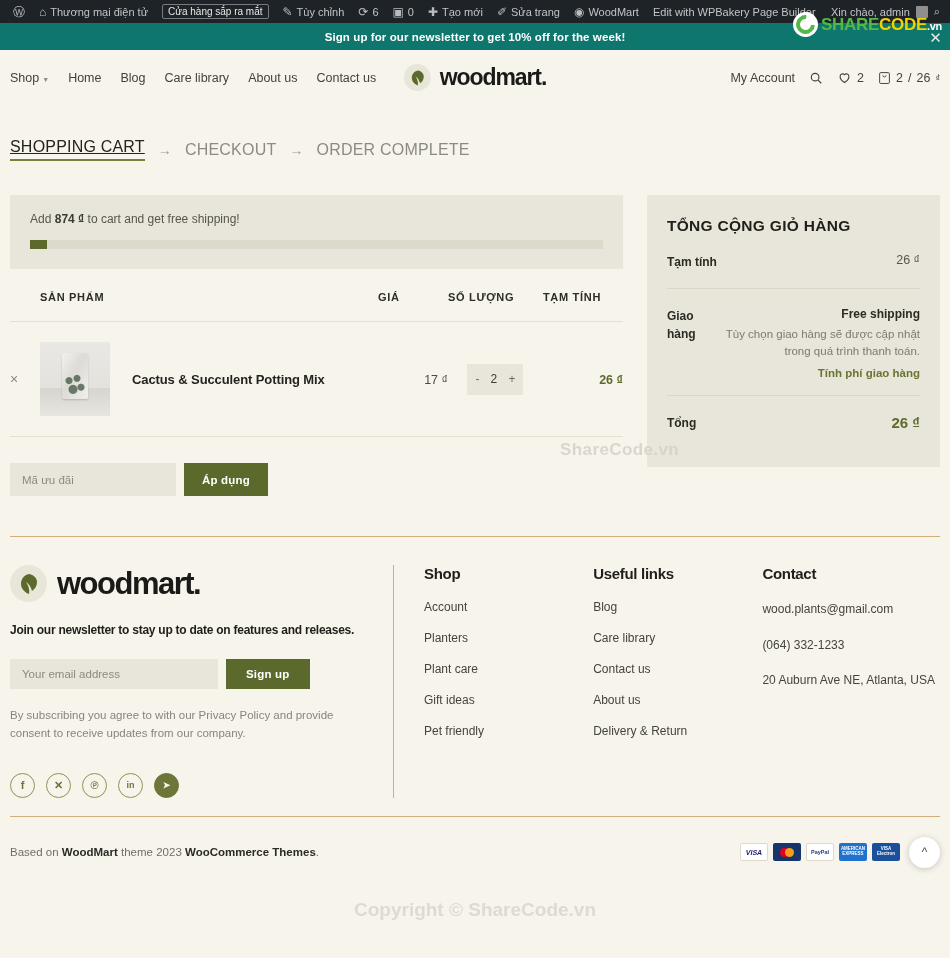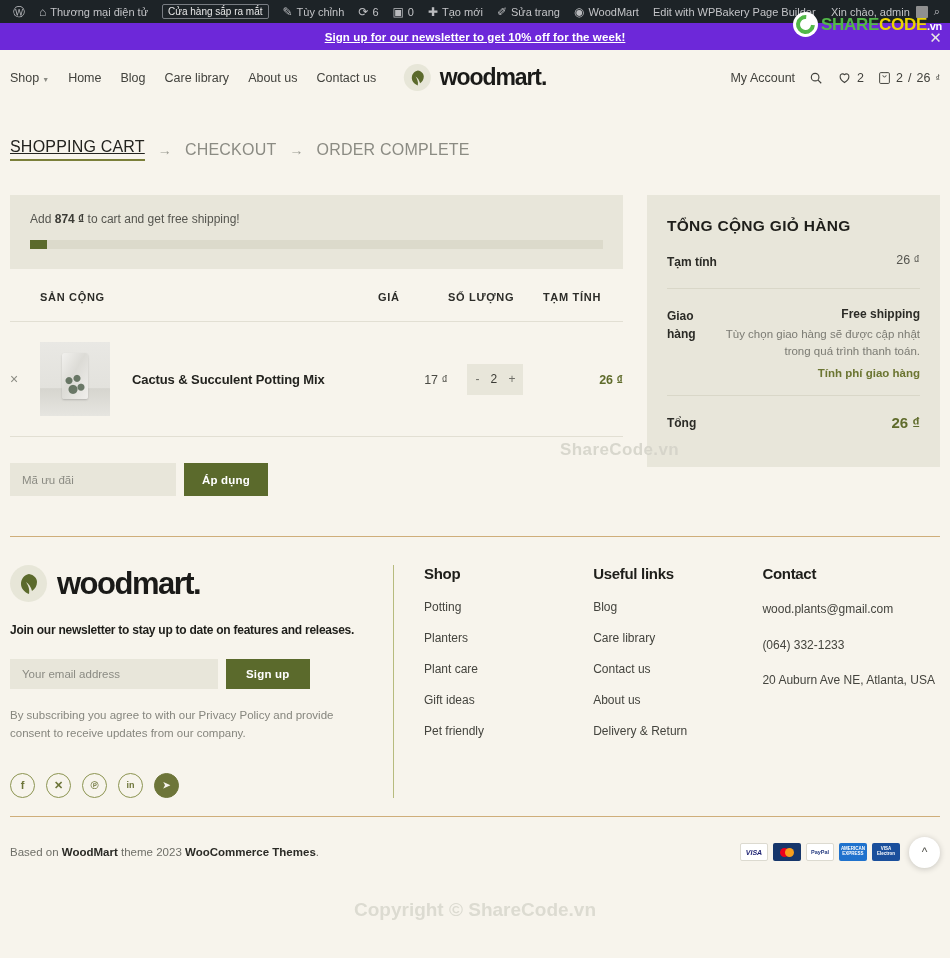--- a/index.html
+++ b/index.html
@@ -24,24 +24,24 @@
   .wpbar-item .glyph { font-size: 12px; line-height: 1; opacity: .95; }
   .wpbar-chip {
     border: 1px solid #787c82; border-radius: 2px; padding: 1px 5px;
     font-size: 10px; color: #e8e8e8;
   }
   .wpbar-right { margin-left: auto; display: flex; align-items: center; gap: 6px; padding-right: 4px; }
   .wpbar-avatar { width: 12px; height: 12px; background: #8f8f8f; border-radius: 1px; display:inline-block;}
 
   
   .promo {
-    height: 27px; background: #6d28d9; color: #fff;
+    height: 27px; background: #0f766e; color: #fff;
     display: flex; align-items: center; justify-content: center;
     font-size: 11.5px; font-weight: 700; letter-spacing: .1px;
-    position: relative; z-index: 30; text-decoration: underline;
+    position: relative; z-index: 30;
   }
   .promo-close {
     position: absolute; right: 8px; top: 50%; transform: translateY(-50%);
     font-size: 15px; color: #e9e9e3; font-weight: 400; line-height: 1;
   }
 
   
   header.site-header {
     height: 55px; background: #f7f4ec; display: flex; align-items: center;
     padding: 0 10px; position: relative;
@@ -368,21 +368,21 @@
       </div>
       <div class="freeship-bar">
         <div class="freeship-fill" style="width: 3%;"></div>
       </div>
     </div>
 
     <table class="cart-table">
       <thead>
         <tr>
           <th class="c-rm"></th>
-          <th class="c-prod">SẢN CỘNG</th>
+          <th class="c-prod">SẢN PHẨM</th>
           <th class="c-price">GIÁ</th>
           <th class="c-qty">SỐ LƯỢNG</th>
           <th class="c-sub">TẠM TÍNH</th>
         </tr>
       </thead>
       <tbody>
         <tr>
           <td>
             <span class="remove-x">×</span>
           </td>
@@ -472,21 +472,21 @@
       <span class="soc filled" style="font-size:9px">➤</span>
     </div>
   </div>
 
   <div class="f-divider"></div>
 
   <div class="f-cols">
     <div class="f-col">
       <h4>Shop</h4>
       <ul>
-        <li><a href="#">Potting</a></li>
+        <li><a href="#">Account</a></li>
         <li><a href="#">Planters</a></li>
         <li><a href="#">Plant care</a></li>
         <li><a href="#">Gift ideas</a></li>
         <li><a href="#">Pet friendly</a></li>
       </ul>
     </div>
 
     <div class="f-col">
       <h4>Useful links</h4>
       <ul>

